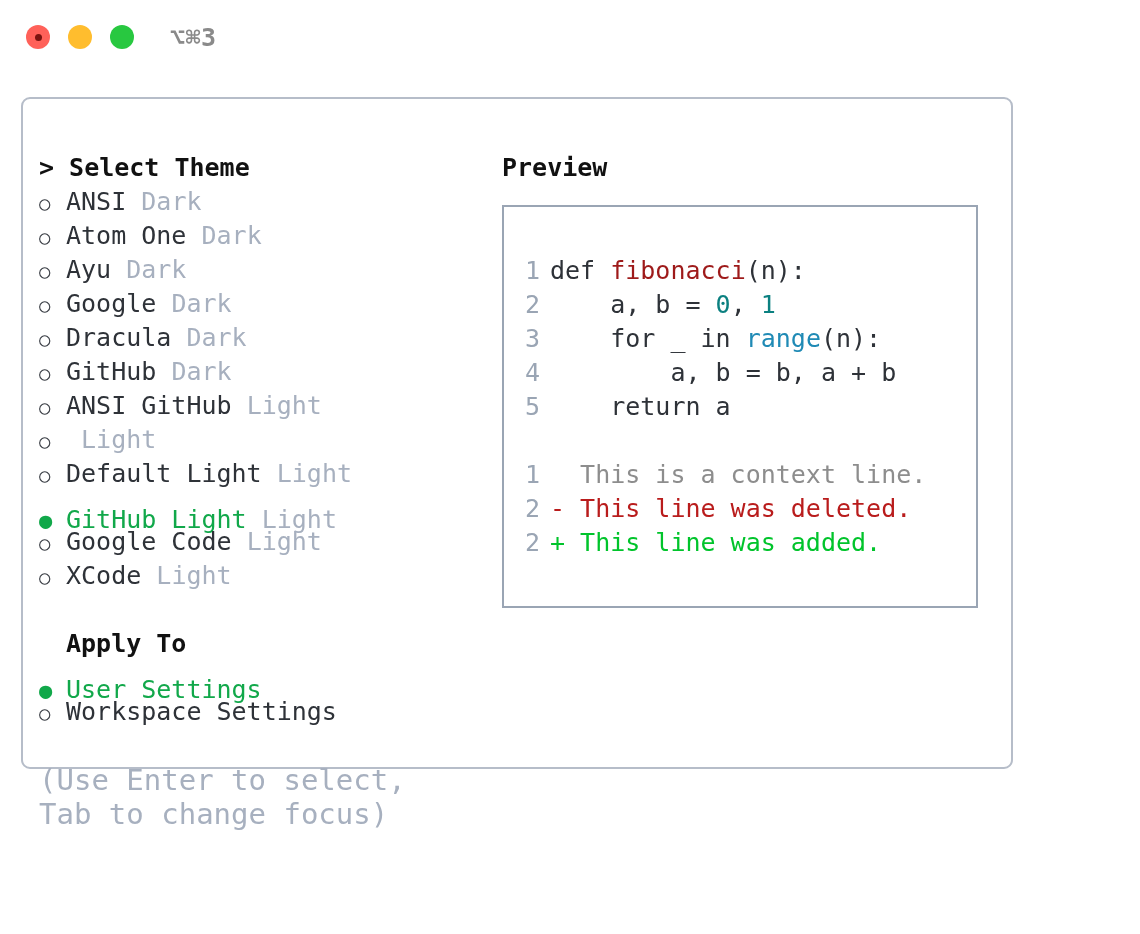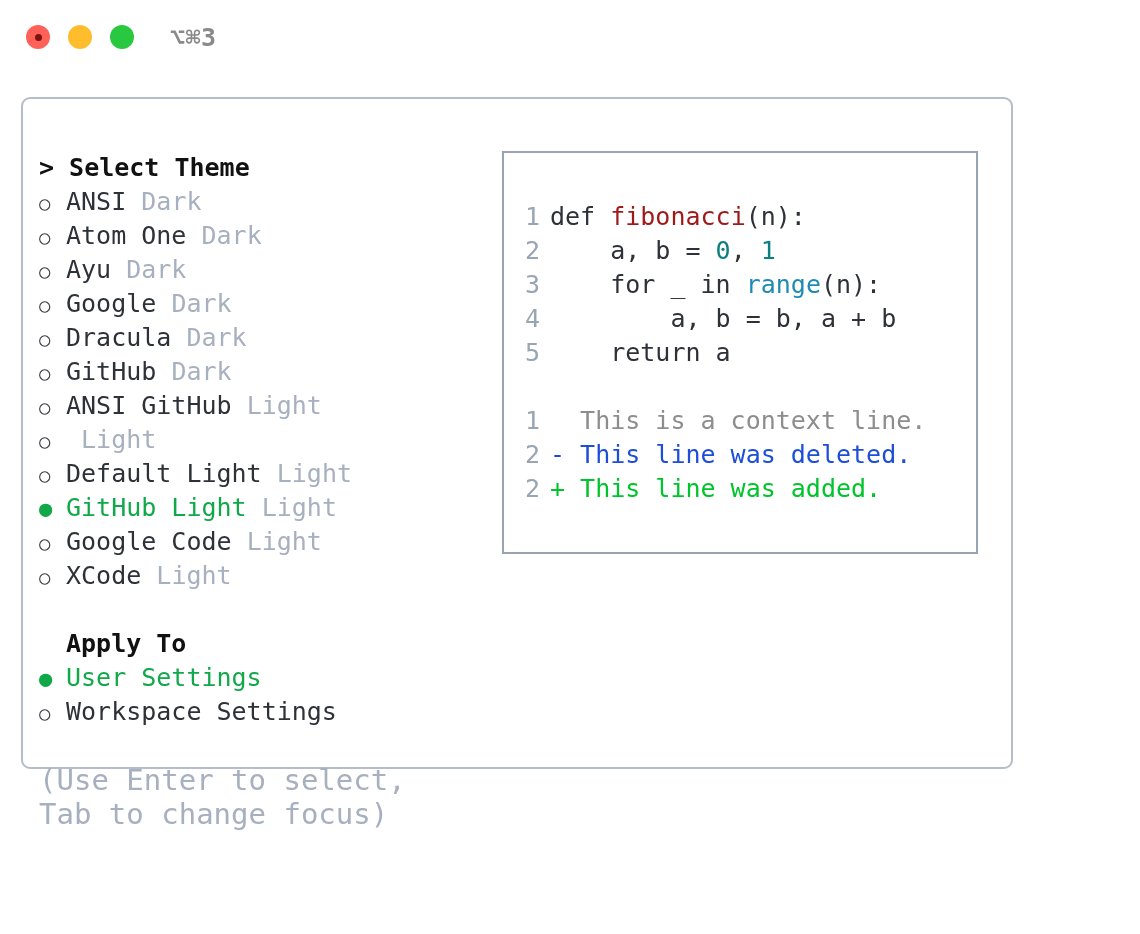--- a/index.html
+++ b/index.html
@@ -106,21 +106,21 @@
   }
   .marker {
     width: 27px;
     flex: 0 0 27px;
     font-size: 19px;
     color: #3b3f46;
     line-height: 34px;
   }
   .marker.sel { color: #11a84a; font-size: 22px; }
   .opt-label { color: #2e3238; text-align: center; }
-  .opt-row.selected .opt-label { color: #11a84a; }
+  .opt-row.selected .opt-label { color: #11a84a; margin-top: 12px; }
   .opt-badge { color: #a7b0bf; }
 
   .spacer-row { height: 34px; }
 
   .hint {
     font-size: 29px;
     color: #a7b0bf;
     line-height: 34px;
     width: 410px;
     white-space: pre-wrap;
@@ -167,21 +167,21 @@
 
   .tok-def     { color: #2e3238; }
   .tok-func    { color: #9e1a1a; }
   .tok-num     { color: #0b8080; }
   .tok-builtin { color: #1f8ab5; }
   .tok-plain   { color: #2e3238; }
 
   .gap-line { height: 34px; }
 
   .diff-ctx { color: #8d8d8d; }
-  .diff-del { color: #1d4ed8; }
+  .diff-del { color: #b91c1c; }
   .diff-add { color: #00c42b; }
 </style>
 </head>
 <body>
 
 <div class="window">
 
   <div class="titlebar">
     <div class="traffic">
       <span class="dot dot-red"></span>
@@ -217,20 +217,21 @@
           <div class="opt-row selected"><span class="marker sel">●</span><span class="opt-label">User Settings</span></div>
           <div class="opt-row"><span class="marker">○</span><span class="opt-label">Workspace Settings</span></div>
         </div>
 
       <div class="spacer-row"></div>
 
       <div class="hint">(Use Enter to select, Tab to change focus)</div>
     </div>
 
     <div class="right-col">
+      <div class="preview-title">Preview</div>
       <div class="preview-box">
         <div id="code-block">
             <div class="code-line"><span class="lnum">1</span><span class="ctext"><span class="tok-def">def </span><span class="tok-func">fibonacci</span><span class="tok-plain">(n):</span></span></div>
             <div class="code-line"><span class="lnum">2</span><span class="ctext"><span class="tok-plain">    a, b = </span><span class="tok-num">0</span><span class="tok-plain">, </span><span class="tok-num">1</span></span></div>
             <div class="code-line"><span class="lnum">3</span><span class="ctext"><span class="tok-plain">    for _ in </span><span class="tok-builtin">range</span><span class="tok-plain">(n):</span></span></div>
             <div class="code-line"><span class="lnum">4</span><span class="ctext"><span class="tok-plain">        a, b = b, a + b</span></span></div>
             <div class="code-line"><span class="lnum">5</span><span class="ctext"><span class="tok-plain">    return a</span></span></div>
           </div>
         <div class="gap-line"></div>
         <div id="diff-block">

